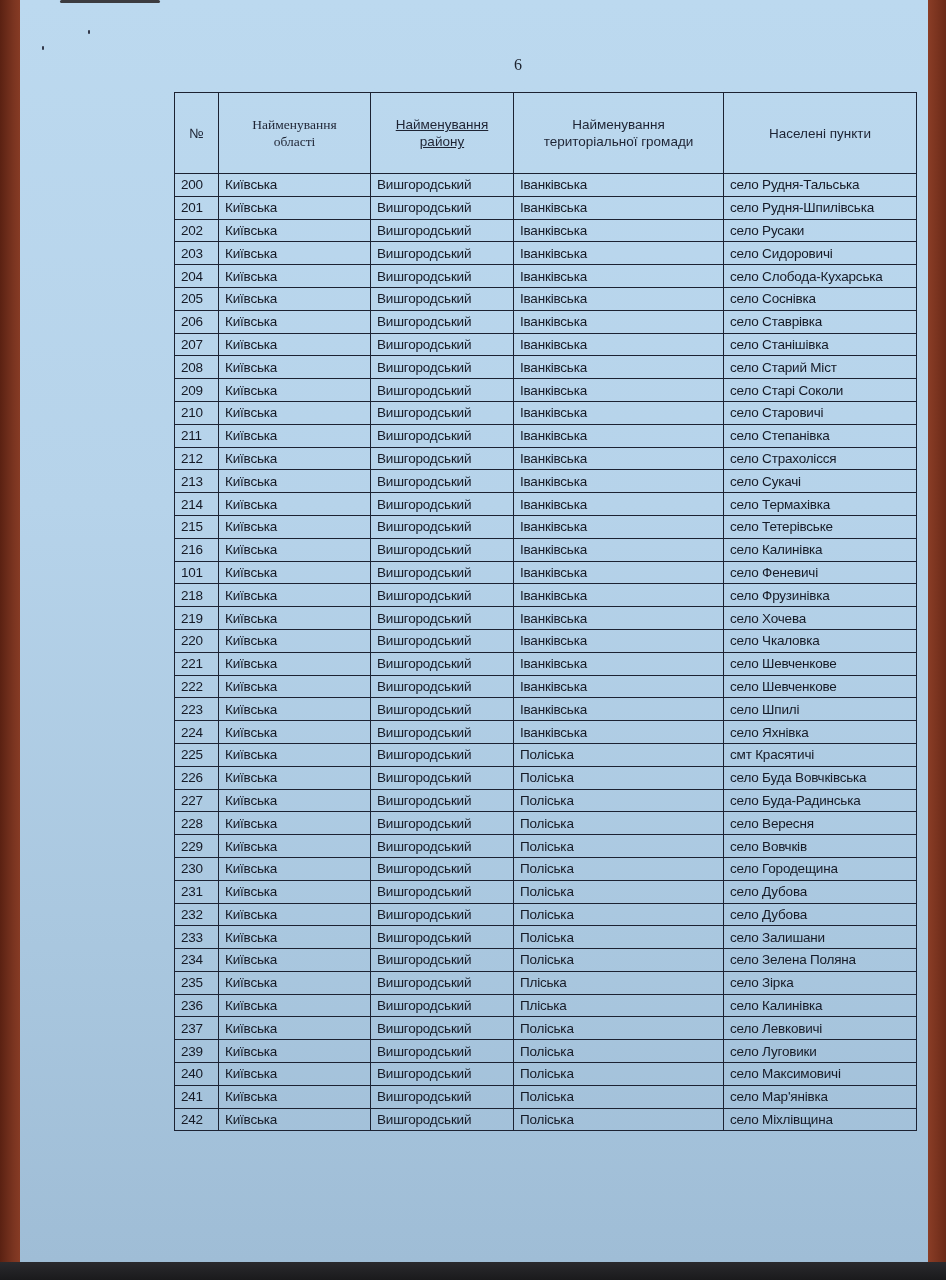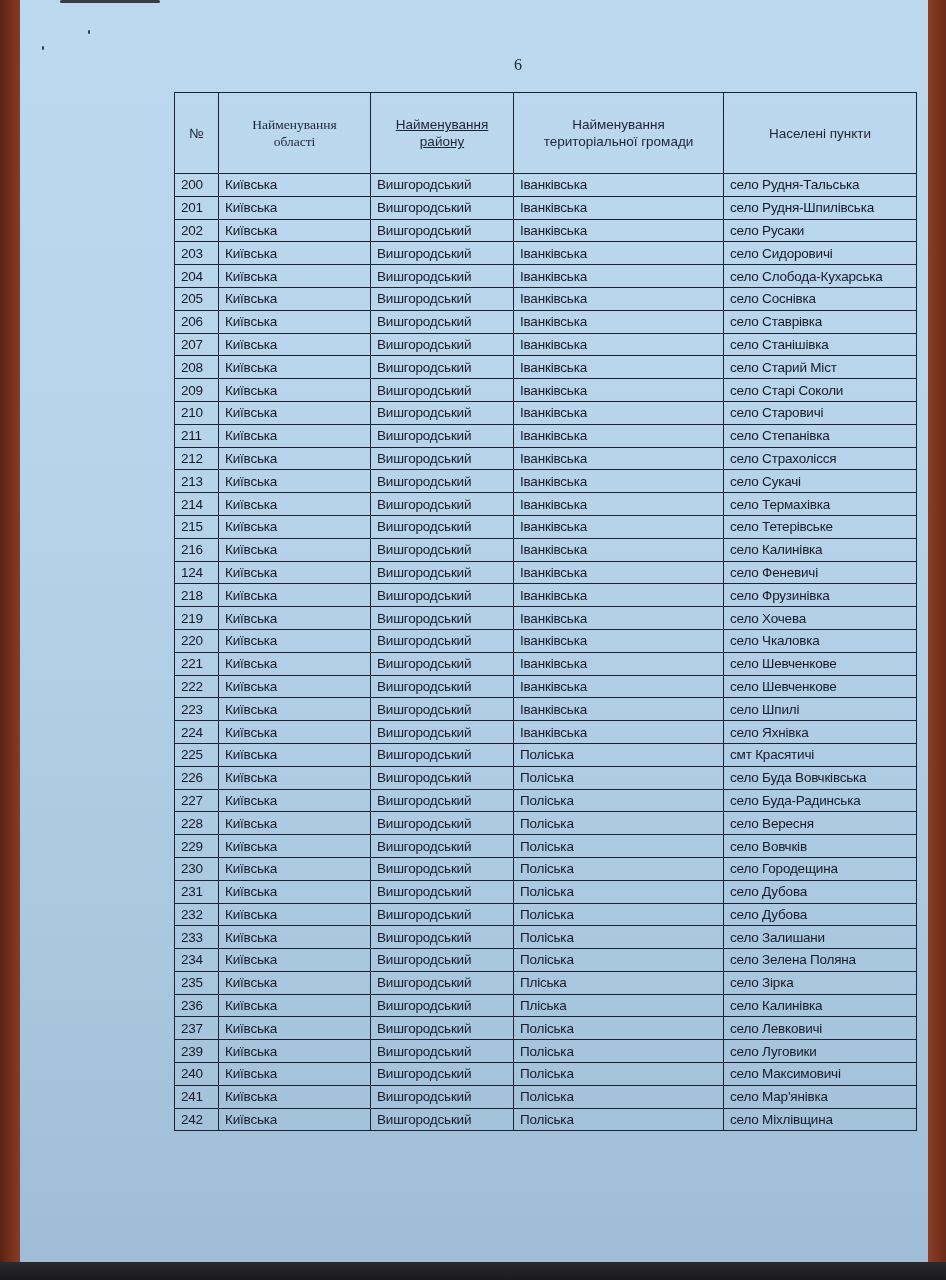--- a/index.html
+++ b/index.html
@@ -207,21 +207,21 @@
           <td class="c-settlement">село Тетерівське</td>
         </tr>
         <tr>
           <td class="c-num">216</td>
           <td class="c-region">Київська</td>
           <td class="c-district">Вишгородський</td>
           <td class="c-community">Іванківська</td>
           <td class="c-settlement">село Калинівка</td>
         </tr>
         <tr>
-          <td class="c-num">124</td>
+          <td class="c-num">101</td>
           <td class="c-region">Київська</td>
           <td class="c-district">Вишгородський</td>
           <td class="c-community">Іванківська</td>
           <td class="c-settlement">село Феневичі</td>
         </tr>
         <tr>
           <td class="c-num">218</td>
           <td class="c-region">Київська</td>
           <td class="c-district">Вишгородський</td>
           <td class="c-community">Іванківська</td>

